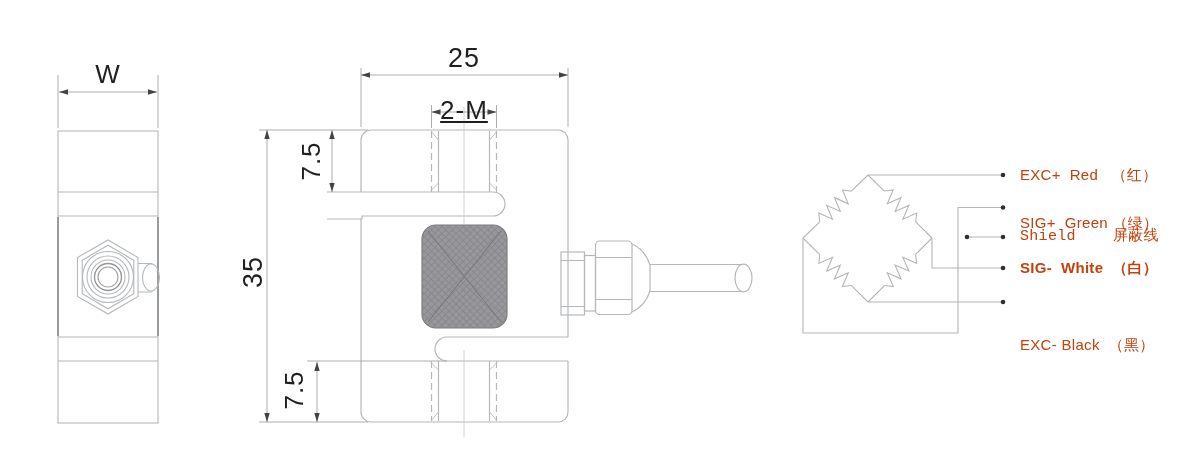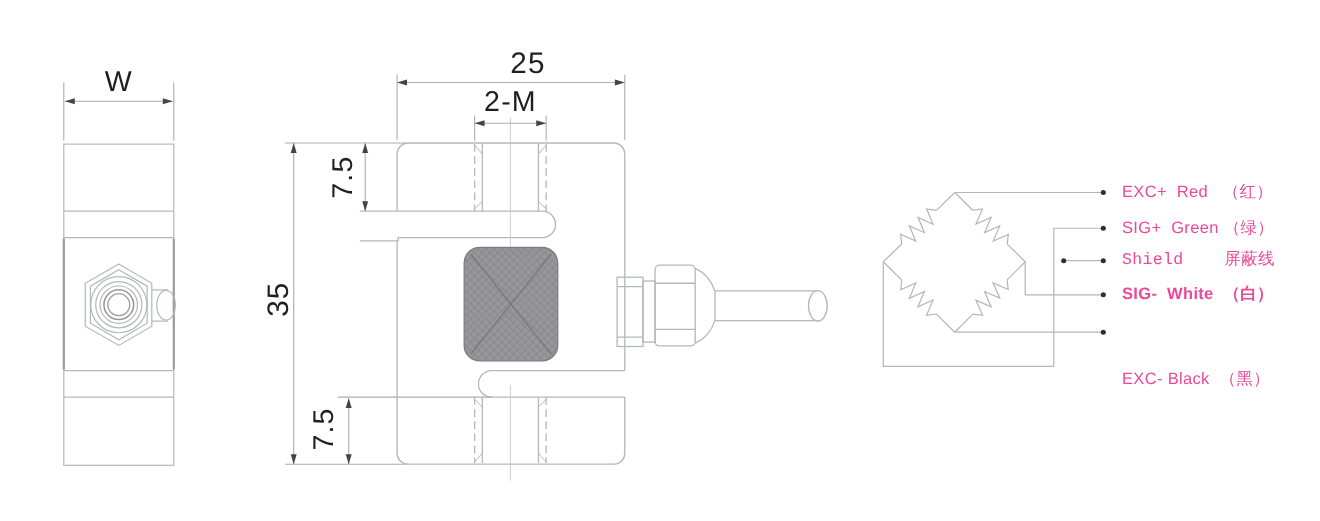--- a/index.html
+++ b/index.html
@@ -8,21 +8,21 @@
     font-family:"Liberation Sans","DejaVu Sans",sans-serif;
   }
   .canvas svg{position:absolute;left:0;top:0;}
   .dim-text{
     position:absolute;color:#1f1f1f;font-size:27px;line-height:1;
     transform:translate(-50%,-50%);white-space:nowrap;letter-spacing:1px;
   }
   .dim-text.small{font-size:26px;}
   .dim-text.rot{transform:translate(-50%,-50%) rotate(-90deg);}
   .wire-label{
-    position:absolute;left:1020px;color:#ec4899;font-size:15px;line-height:18px;
+    position:absolute;left:1020px;color:#c2410c;font-size:15px;line-height:18px;
     white-space:pre;letter-spacing:0.3px;
   }
 </style>
 </head>
 <body>
 
 <div class="canvas">
 
   <svg width="1200" height="474" viewBox="0 0 1200 474">
     <defs>
@@ -155,27 +155,27 @@
         <circle cx="1003" cy="207.5" r="2.3"></circle>
         <circle cx="1003" cy="237" r="2.3"></circle>
         <circle cx="1003" cy="268" r="2.3"></circle>
         <circle cx="1003" cy="302" r="2.3"></circle>
         <circle cx="967" cy="237" r="2.3"></circle>
       </g>
     </g>
   </svg>
 
   <div class="dim-text small" style="left:108px;top:74px;">W</div>
-  <div class="dim-text" style="left:480px;top:58px;">25</div>
-  <div class="dim-text small" style="left:464px;top:92px;">2-M</div>
+  <div class="dim-text" style="left:464px;top:58px;">25</div>
+  <div class="dim-text small" style="left:464px;top:110px;text-decoration:underline;">2-M</div>
   <div class="dim-text small rot" style="left:311px;top:161px;">7.5</div>
   <div class="dim-text rot" style="left:253px;top:272px;">35</div>
   <div class="dim-text small rot" style="left:294px;top:390px;">7.5</div>
 
   <div>
     <div class="wire-label" style="top:166px;">EXC+  Red   （红）</div>
-    <div class="wire-label" style="top:199px;">SIG+  Green （绿）</div>
+    <div class="wire-label" style="top:214px;">SIG+  Green （绿）</div>
     <div class="wire-label" style="top:228px;font-family:Liberation Mono, monospace;">Shield    屏蔽线</div>
     <div class="wire-label" style="top:259px;font-weight:bold;">SIG-  White  （白）</div>
     <div class="wire-label" style="top:293px;margin-top:43px;">EXC- Black  （黑）</div>
   </div>
 
 </div>
 
 </body></html>

